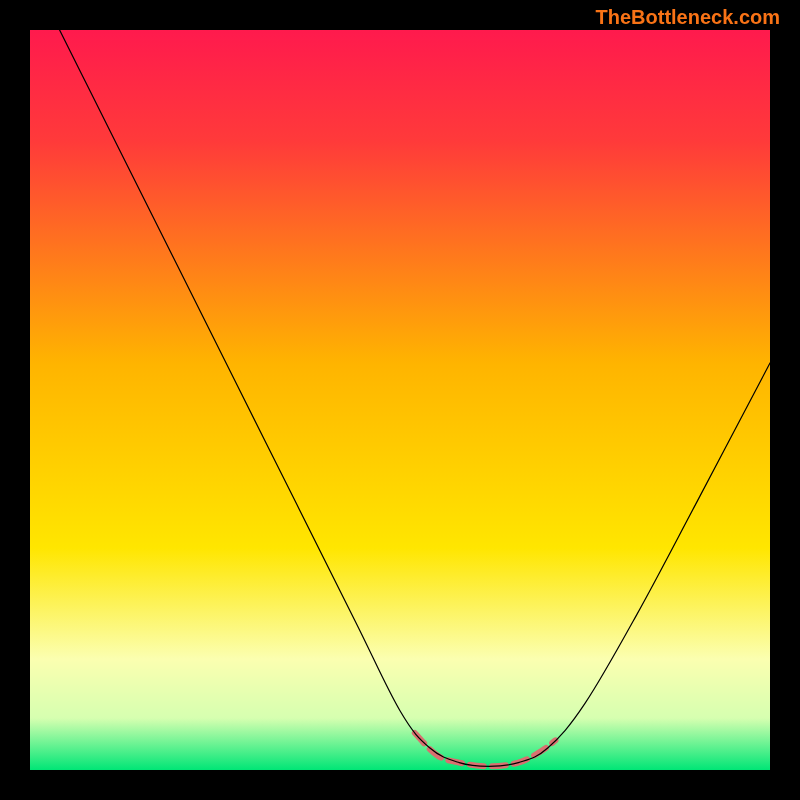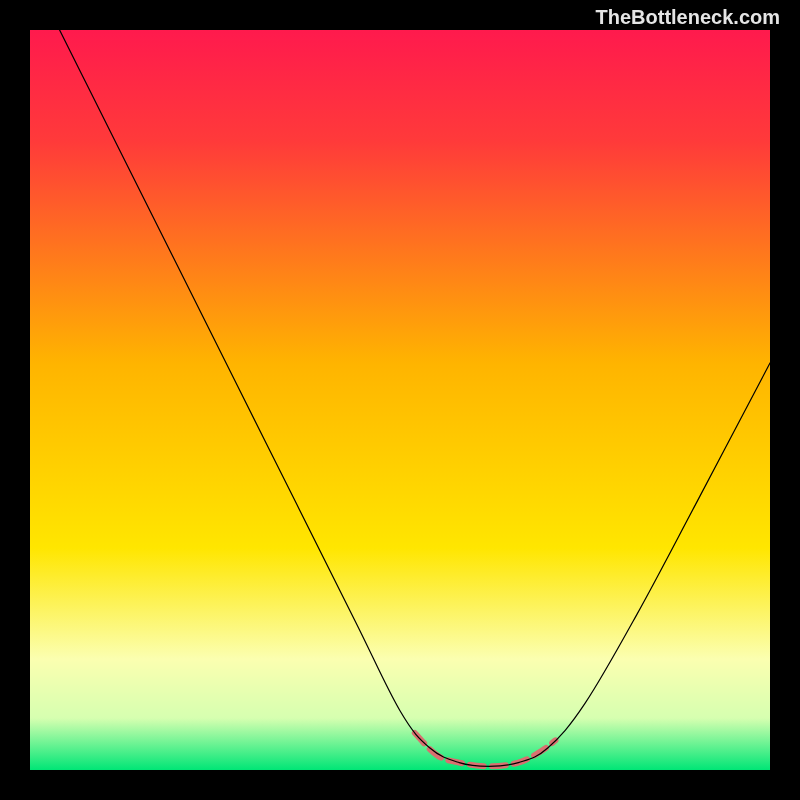--- a/index.html
+++ b/index.html
@@ -8,21 +8,21 @@
     width: 800px;
     height: 800px;
     background: #000;
     overflow: hidden;
     font-family: Arial, sans-serif;
   }
   .watermark {
     position: absolute;
     top: 6px;
     right: 20px;
-    color: #e5e5e5;
+    color: #f97316;
     font-size: 20px;
     font-weight: bold;
     z-index: 10;
   }
   .plot-area {
     position: absolute;
     left: 30px;
     top: 30px;
     width: 740px;
     height: 740px;

